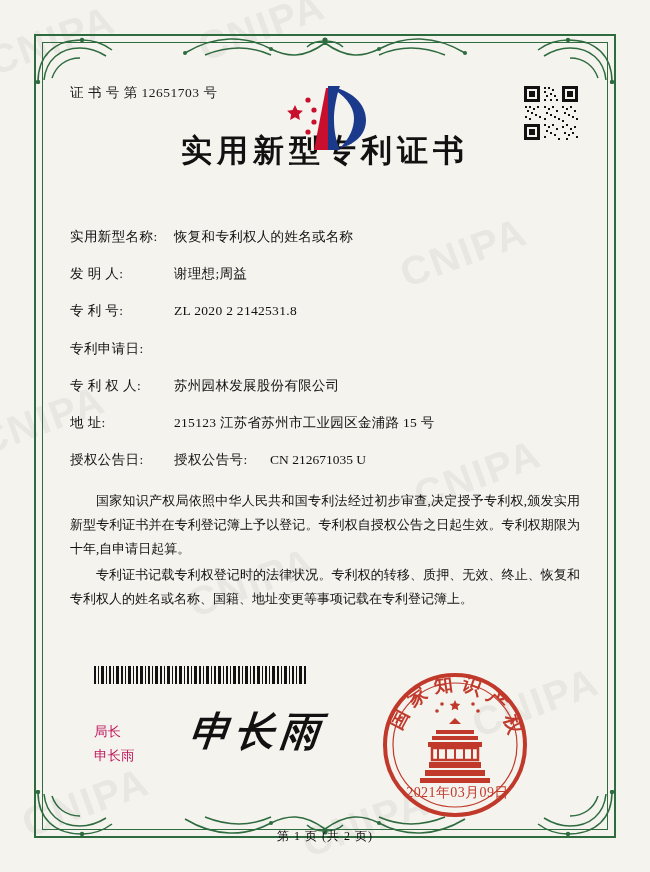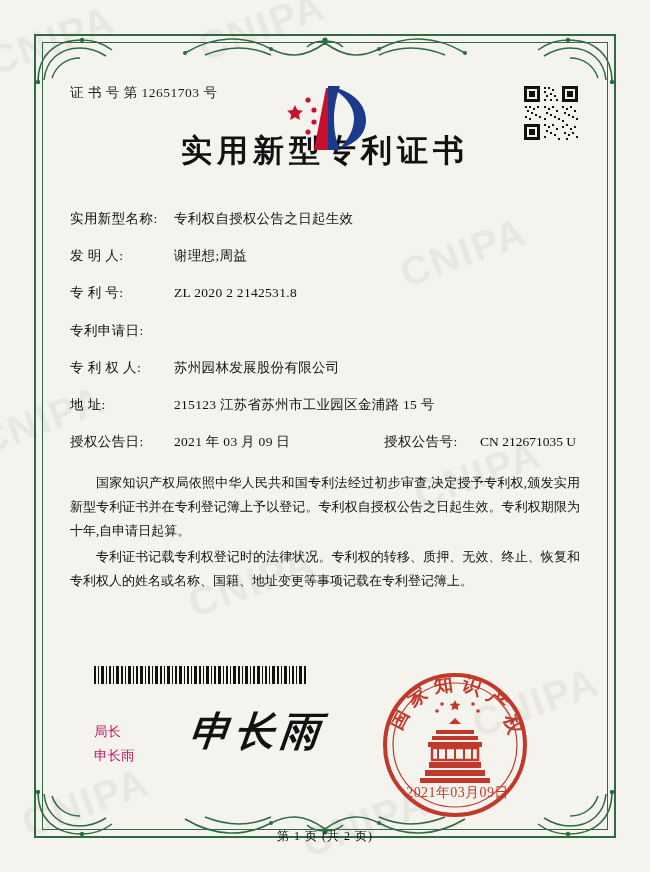--- a/index.html
+++ b/index.html
@@ -112,21 +112,21 @@
     text-align: center;
     font-size: 31px;
     font-weight: bold;
     letter-spacing: 5px;
     color: #111;
     margin-top: 28px;
     font-family: "Liberation Serif", serif;
   }
 
   .fields {
-    margin-top: 38px;
+    margin-top: 56px;
     font-size: 13.5px;
     color: #111;
   }
   .field-row {
     display: flex;
     align-items: baseline;
     margin-bottom: 19px;
     line-height: 1.35;
   }
   .field-label {
@@ -390,21 +390,21 @@
         </g>
       </svg>
     </div>
 
     <div class="title">实用新型专利证书</div>
 
     <div class="fields">
 
       <div class="field-row">
         <div class="field-label">实用新型名称:</div>
-        <div class="field-value">专利权自授权公告之日起生效</div>
+        <div class="field-value">恢复和专利权人的姓名或名称</div>
       </div>
 
       <div class="field-row">
         <div class="field-label">发 明 人:</div>
         <div class="field-value">谢理想;周益</div>
       </div>
 
       <div class="field-row">
         <div class="field-label">专 利 号:</div>
         <div class="field-value">ZL 2020 2 2142531.8</div>
@@ -419,21 +419,20 @@
         <div class="field-value">苏州园林发展股份有限公司</div>
       </div>
 
       <div class="field-row">
         <div class="field-label">地 址:</div>
         <div class="field-value">215123 江苏省苏州市工业园区金浦路 15 号</div>
       </div>
 
       <div class="field-row dual">
         <div class="field-label">授权公告日:</div>
-        <div class="field-value">2021 年 03 月 09 日</div>
         <div class="field-label2">授权公告号:</div>
         <div class="field-value2">CN 212671035 U</div>
       </div>
 
     </div>
 
     <div class="paras">
       <p>国家知识产权局依照中华人民共和国专利法经过初步审查,决定授予专利权,颁发实用新型专利证书并在专利登记簿上予以登记。专利权自授权公告之日起生效。专利权期限为十年,自申请日起算。</p>
       <p>专利证书记载专利权登记时的法律状况。专利权的转移、质押、无效、终止、恢复和专利权人的姓名或名称、国籍、地址变更等事项记载在专利登记簿上。</p>
     </div>

